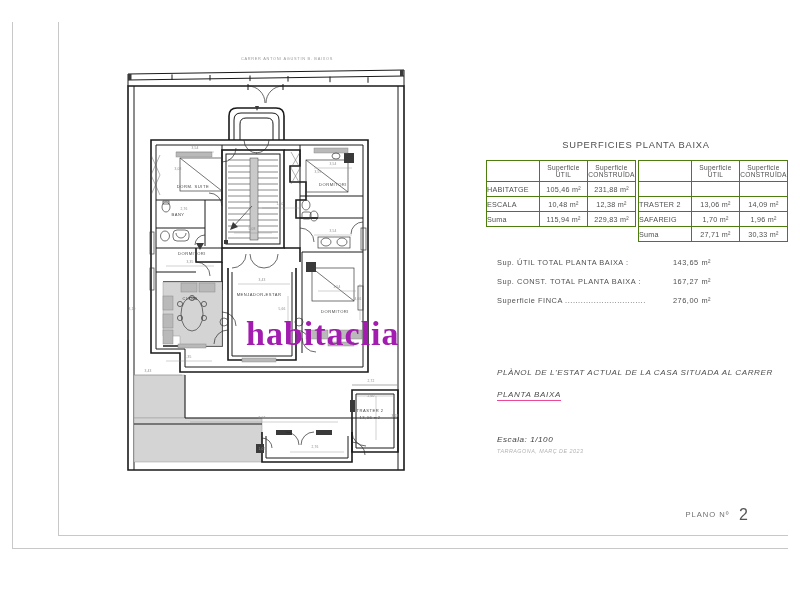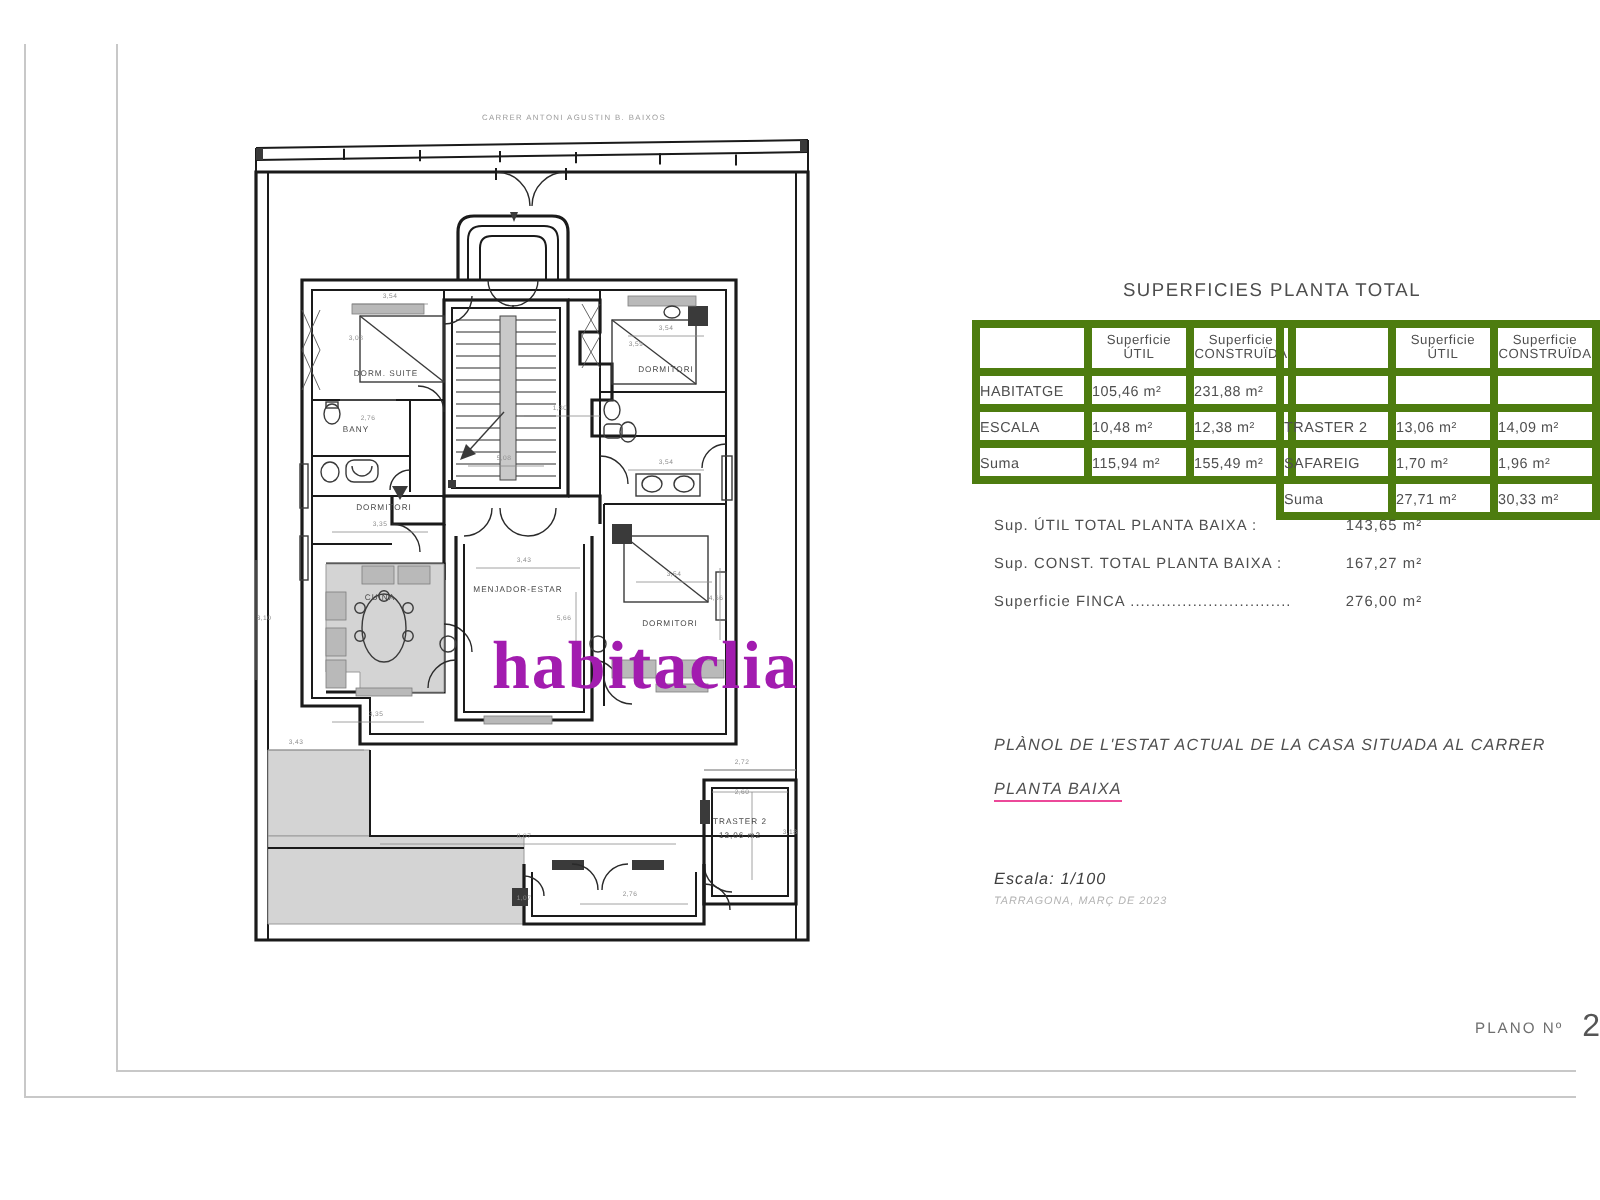--- a/index.html
+++ b/index.html
@@ -25,47 +25,47 @@
   .tbl-title{
     left:486px;top:140px;width:300px;
     font-size:9.3px;letter-spacing:.75px;color:#4d4d4d;
     text-align:center;white-space:nowrap;
   }
   table.surf{
     position:absolute;border-collapse:collapse;
     font-size:7.2px;color:#4f4f4f;letter-spacing:.25px;
   }
   table.surf td,table.surf th{
-    border:4px solid #4d7c0f;
+    border:1px solid #4d7c0f;
     padding:0;height:14px;font-weight:normal;
     vertical-align:middle;
   }
   table.surf th{height:20px;line-height:1.12;font-size:6.6px;letter-spacing:.3px;}
   .c-name{width:52px;padding-left:4px;text-align:left;white-space:nowrap;}
-  .c-val{width:47px;padding-right:4px;text-align:left;white-space:nowrap;}
+  .c-val{width:47px;padding-right:4px;text-align:center;white-space:nowrap;}
   .tbl-left{left:486px;top:160px;}
   .tbl-right{left:638px;top:160px;}
   .hdr-blank{border:1px solid #bdbdbd;}
 
   .totals{left:497px;top:258px;width:290px;font-size:7.4px;letter-spacing:.55px;color:#4f4f4f;}
   .totals .row{display:flex;margin-bottom:10px;white-space:nowrap;}
   .totals .lab{width:160px;}
   .totals .num{width:70px;text-align:center;}
 
   .titleblk{left:497px;top:368px;width:290px;font-size:8.1px;letter-spacing:.55px;color:#4f4f4f;font-style:italic;}
   .titleblk .l1{margin-bottom:13px;white-space:nowrap;}
   .titleblk .l2{margin-bottom:20px;white-space:nowrap;}
   .titleblk .pb{
     display:inline-block;border-bottom:1px solid #ec4899;
     padding-bottom:1px;margin-bottom:22px;letter-spacing:.6px;
   }
   .titleblk .esc{font-size:8.1px;margin-bottom:4px;color:#3f3f3f;margin-top:12px;}
   .titleblk .dt{font-size:5.4px;letter-spacing:.5px;color:#b3b3b3;}
 
-  .planono{left:712px;top:505px;width:88px;text-align:right;white-space:nowrap;}
+  .planono{left:660px;top:505px;width:88px;text-align:right;white-space:nowrap;}
   .planono .lbl{font-size:7.6px;letter-spacing:1px;color:#6f6f6f;vertical-align:middle;}
   .planono .num{font-size:16px;color:#555;vertical-align:middle;margin-left:5px;}
 
   
   .wm{
     position:absolute;left:246px;top:279px;width:300px;
     font-size:34px;letter-spacing:1px;color:#a21caf;
     font-family:Liberation Serif, serif;font-weight:bold;
     user-select:none;pointer-events:none;margin-top:36px;
   }
@@ -398,21 +398,21 @@
         <text x="371" y="397" font-family="Liberation Sans, sans-serif" font-size="3.3" fill="#8d8d8d" letter-spacing="0.2" text-anchor="middle">2,60</text>
         <text x="395" y="417" font-family="Liberation Sans, sans-serif" font-size="3.3" fill="#8d8d8d" letter-spacing="0.2" text-anchor="middle">3,18</text>
         <text x="262" y="419" font-family="Liberation Sans, sans-serif" font-size="3.3" fill="#8d8d8d" letter-spacing="0.2" text-anchor="middle">8,07</text>
         <text x="315" y="448" font-family="Liberation Sans, sans-serif" font-size="3.3" fill="#8d8d8d" letter-spacing="0.2" text-anchor="middle">2,76</text>
         <text x="262" y="450" font-family="Liberation Sans, sans-serif" font-size="3.3" fill="#8d8d8d" letter-spacing="0.2" text-anchor="middle">1,07</text>
       </g>
   </svg>
 
   <div class="wm">habitaclia</div>
 
-  <div class="rt tbl-title">SUPERFICIES PLANTA TOTAL</div>
+  <div class="rt tbl-title">SUPERFICIES PLANTA BAIXA</div>
 
   <table class="surf tbl-left">
     <thead>
       <tr>
         <th class="hdr-blank"></th>
         <th class="c-val" style="text-align:center">
           <div>Superficie</div>
           <div>ÚTIL</div>
         </th>
         <th class="c-val" style="text-align:center">
@@ -428,21 +428,21 @@
         <td class="c-val">231,88 m²</td>
       </tr>
       <tr>
         <td class="c-name">ESCALA</td>
         <td class="c-val">10,48 m²</td>
         <td class="c-val">12,38 m²</td>
       </tr>
       <tr>
         <td class="c-name">Suma</td>
         <td class="c-val">115,94 m²</td>
-        <td class="c-val">155,49 m²</td>
+        <td class="c-val">229,83 m²</td>
       </tr>
     </tbody>
   </table>
 
   <table class="surf tbl-right">
     <thead>
       <tr>
         <th class="hdr-blank"></th>
         <th class="c-val" style="text-align:center">
           <div>Superficie</div>

